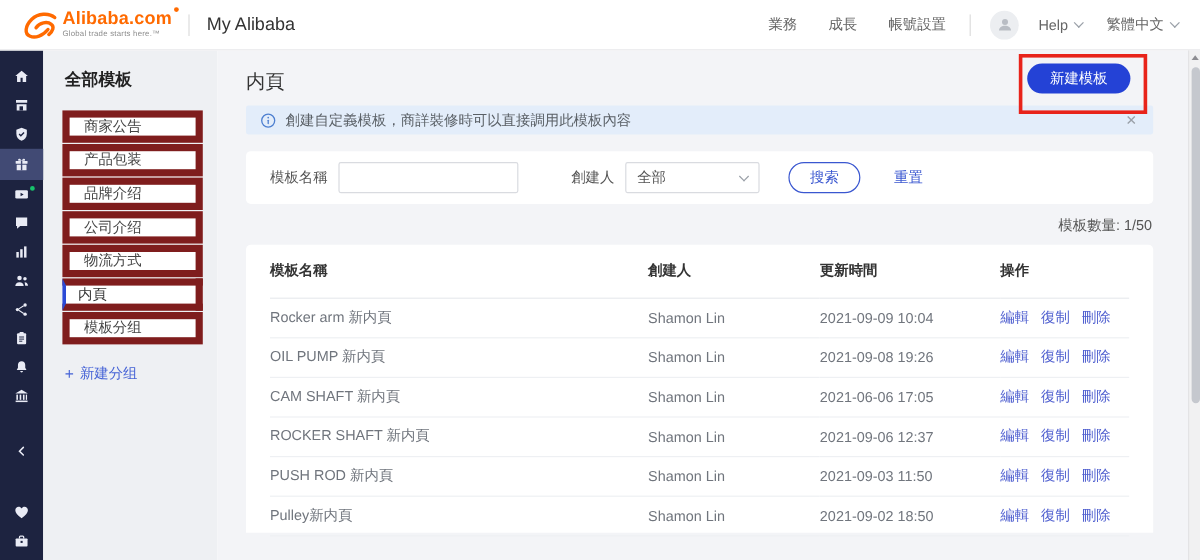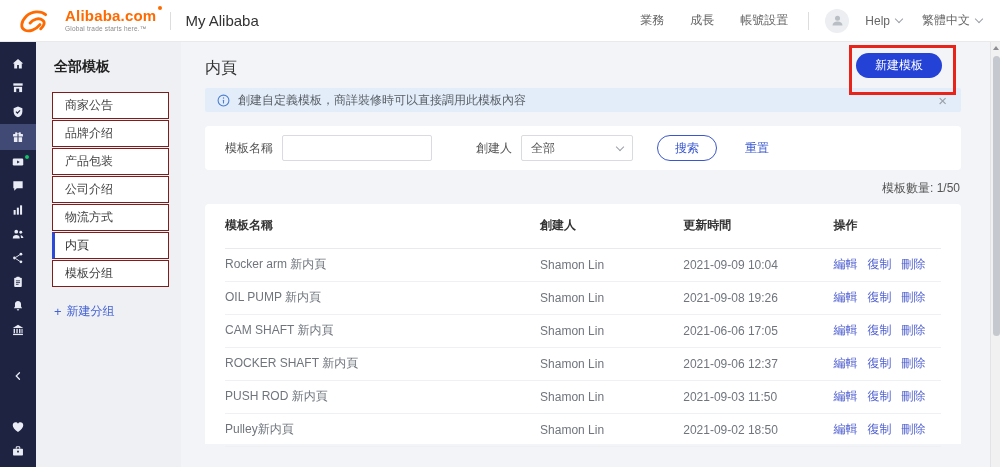--- a/index.html
+++ b/index.html
@@ -3,21 +3,21 @@
 <meta charset="utf-8">
 <style>
   * { box-sizing: border-box; margin: 0; padding: 0; }
   html,body { margin:0; }
   body { font-family: "Liberation Sans", "DejaVu Sans", sans-serif; }
   .page { position:relative; width:1000px; height:467px; background:#fff; overflow:hidden; }
 
   
   .topbar { position:relative; height:42px; background:#fff; border-bottom:1px solid #e9e9ec;
             display:flex; align-items:center; padding:0 14px 0 18px; z-index:5; }
-  .logo-wrap { display:flex; align-items:center; gap:13px; cursor:pointer; }
+  .logo-wrap { display:flex; align-items:center; gap:0; cursor:pointer; }
   .logo-mark { width:34px; height:26px; flex:0 0 auto; }
   .logo-text { line-height:1; }
   .brand { color:#FF6A00; font-weight:bold; font-size:15px; letter-spacing:.2px; position:relative; }
   .brand::after { content:""; position:absolute; right:-6px; top:-1px; width:4px; height:4px; border-radius:50%; background:#FF6A00; }
   .tagline { display:block; font-size:6.5px; color:#8b8b8b; margin-top:2px; letter-spacing:.2px; }
   .v-divider { width:1px; height:18px; background:#ddd; margin:0 14px; }
   .app-title { font-size:15px; color:#333; }
   .flex-spacer { flex:1; }
   .top-nav { display:flex; align-items:center; gap:26px; margin-right:18px; }
   .top-nav span { font-size:12px; color:#666; cursor:pointer; }
@@ -34,21 +34,21 @@
   .rail-item { height:24px; display:flex; align-items:center; justify-content:center; color:#e9ebf5; cursor:pointer; position:relative; }
   .rail-item svg { width:14px; height:14px; fill:currentColor; }
   .rail-item.selected { background:#414a74; height:26px; }
   .rail-gap { height:22px; }
   .rail-bottom { margin-top:auto; display:flex; flex-direction:column; }
   .badge-dot { position:absolute; top:4px; right:6px; width:6px; height:6px; border-radius:50%; background:#17c26b; border:1px solid #1d2340; }
 
   
   .subnav { width:145px; background:#eef0f3; padding:14px 12px 0 16px; flex:0 0 auto; }
   .subnav-title { font-size:14px; font-weight:bold; color:#222; margin:2px 0 16px 2px; }
-  .subnav-item { background:#fff; border:1px solid #7f1d1d; height:27px; display:flex; align-items:center;
+  .subnav-item { background:#fff; border:6px solid #7f1d1d; height:27px; display:flex; align-items:center;
                  padding-left:12px; font-size:12px; color:#444; margin-bottom:1px; cursor:pointer; }
   .subnav-item.selected { border-left:3px solid #2b4ad6; padding-left:10px; color:#333; }
   .new-group { margin-top:16px; font-size:12px; color:#4663d6; cursor:pointer; display:flex; align-items:center; gap:5px; padding-left:2px; }
   .new-group .plus { font-size:13px; }
 
   
   .content { flex:1; background:#f3f4f7; padding:0 39px 0 24px; position:relative; overflow:hidden; }
   .content-head { position:relative; height:46px; }
   .page-title { font-size:16px; color:#333; font-weight:normal; position:absolute; left:0; top:16px; }
   .create-btn { position:absolute; right:19px; top:11px; background:#2442d6; color:#fff; font-size:12px;
@@ -233,22 +233,22 @@
               <path d="M9 8V6a1.3 1.3 0 011.3-1.3h3.4A1.3 1.3 0 0115 6v2" fill="none" stroke="currentColor" stroke-width="1.8"></path>
               <rect x="10.5" y="11.5" width="3" height="3" fill="#1d2340"></rect>
             </svg>
         </div>
       </div>
     </aside>
 
     <aside class="subnav">
       <div class="subnav-title">全部模板</div>
       <div class="subnav-item">商家公告</div>
+      <div class="subnav-item">产品包装</div>
       <div class="subnav-item">品牌介绍</div>
-      <div class="subnav-item">产品包装</div>
       <div class="subnav-item">公司介绍</div>
       <div class="subnav-item">物流方式</div>
       <div class="subnav-item selected">内頁</div>
       <div class="subnav-item">模板分组</div>
       <div class="new-group">
         <span class="plus">+</span>
         <span>新建分组</span>
       </div>
     </aside>
 

